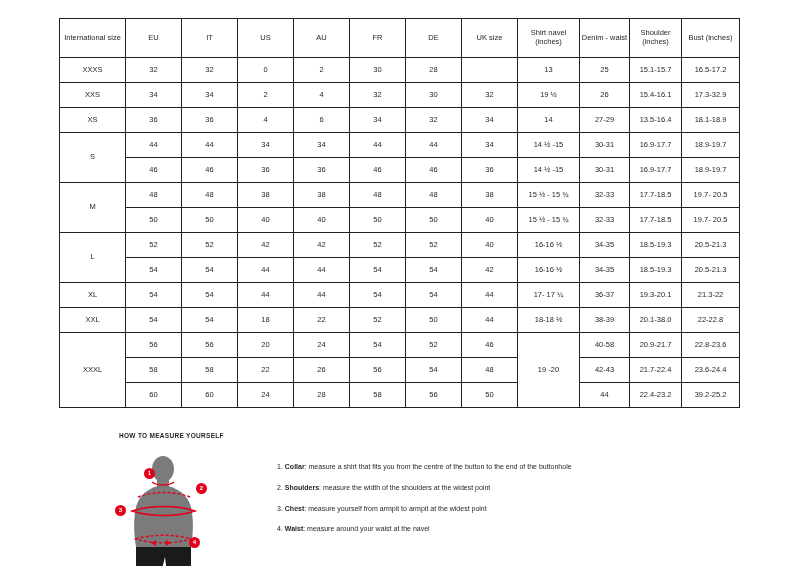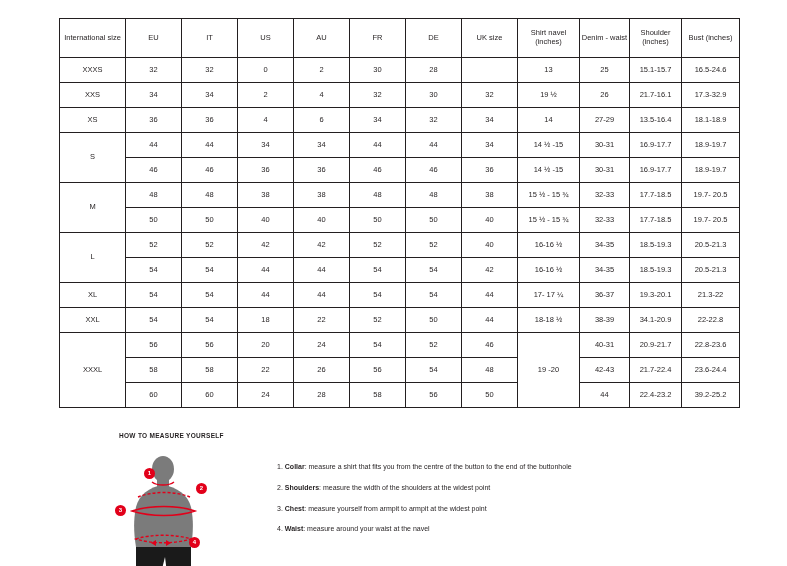--- a/index.html
+++ b/index.html
@@ -158,34 +158,34 @@
           <td>32</td>
           <td>32</td>
           <td>0</td>
           <td>2</td>
           <td>30</td>
           <td>28</td>
           <td></td>
           <td>13</td>
           <td>25</td>
           <td>15.1-15.7</td>
-          <td>16.5-24.6</td>
+          <td>16.5-17.2</td>
         </tr>
         <tr>
           <td>XXS</td>
           <td>34</td>
           <td>34</td>
           <td>2</td>
           <td>4</td>
           <td>32</td>
           <td>30</td>
           <td>32</td>
           <td>19 ½</td>
           <td>26</td>
-          <td>21.7-16.1</td>
+          <td>15.4-16.1</td>
           <td>17.3-32.9</td>
         </tr>
         <tr>
           <td>XS</td>
           <td>36</td>
           <td>36</td>
           <td>4</td>
           <td>6</td>
           <td>34</td>
           <td>32</td>
@@ -294,34 +294,34 @@
           <td>XXL</td>
           <td>54</td>
           <td>54</td>
           <td>18</td>
           <td>22</td>
           <td>52</td>
           <td>50</td>
           <td>44</td>
           <td>18-18 ½</td>
           <td>38-39</td>
-          <td>34.1-20.9</td>
+          <td>20.1-38.0</td>
           <td>22-22.8</td>
         </tr>
         <tr>
           <td rowspan="3">XXXL</td>
           <td>56</td>
           <td>56</td>
           <td>20</td>
           <td>24</td>
           <td>54</td>
           <td>52</td>
           <td>46</td>
           <td rowspan="3">19 -20</td>
-          <td>40-31</td>
+          <td>40-58</td>
           <td>20.9-21.7</td>
           <td>22.8-23.6</td>
         </tr>
         <tr>
           <td>58</td>
           <td>58</td>
           <td>22</td>
           <td>26</td>
           <td>56</td>
           <td>54</td>

